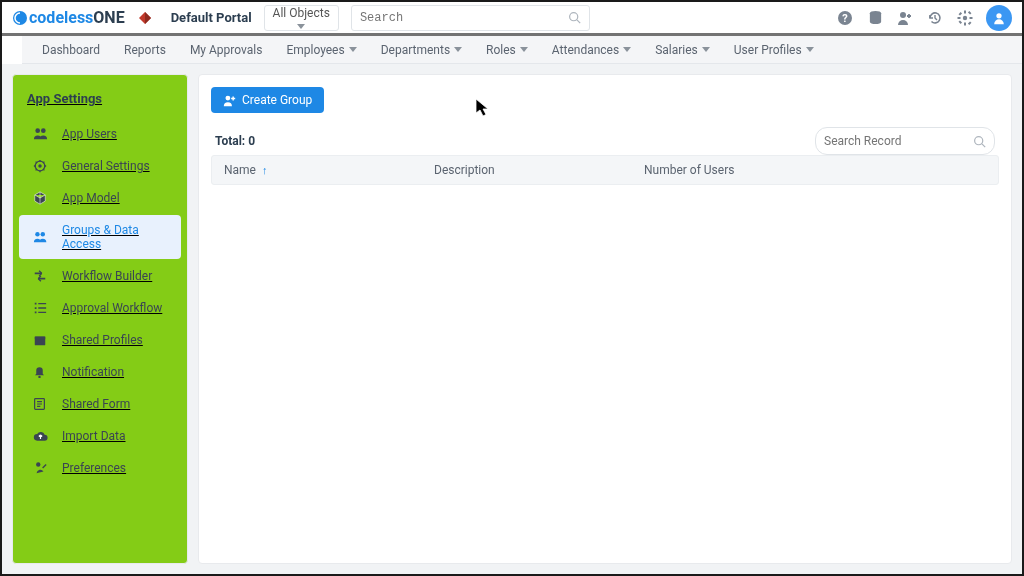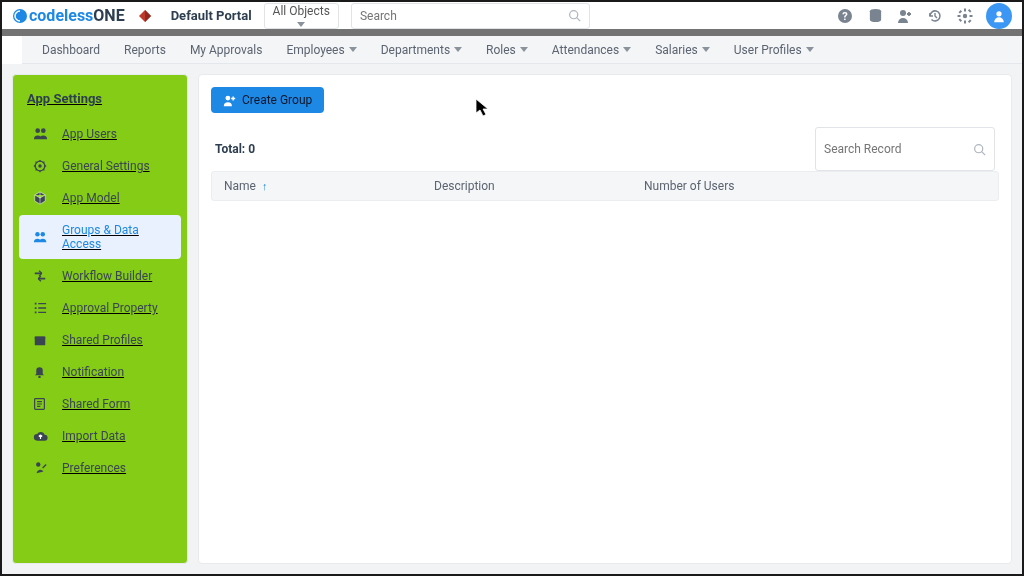--- a/index.html
+++ b/index.html
@@ -1,29 +1,29 @@
 <!DOCTYPE html>
 <html><head>
 <meta charset="utf-8">
 <style>
   * { box-sizing: border-box; margin: 0; padding: 0; font-family: -apple-system, BlinkMacSystemFont, "Segoe UI", Roboto, Helvetica, Arial, sans-serif; }
   body { width: 1024px; height: 576px; background: #fff; overflow: hidden; border: 2px solid #1a1a1a; }
 
   
-  .topbar { height: 34px; display: flex; align-items: center; padding: 0 10px; gap: 12px; border-bottom: 7px solid #737373; }
+  .topbar { height: 34px; display: flex; align-items: center; padding: 0 10px; gap: 12px; border-bottom: 3px solid #737373; }
   .logo { display: flex; align-items: center; font-weight: 700; font-size: 16px; }
   .logo .icon-circle { width: 16px; height: 16px; display:inline-flex; align-items:center; justify-content:center; margin-right:1px; }
   .logo .c1b { color:#1e88e5; }
   .logo .c2 { color: #2c3e50; }
   .portal-wrap { display:flex; align-items:center; gap:18px; }
   .portal-icon { color:#c0392b; }
   .portal-name { font-weight:700; color:#2c3e50; font-size:13px; }
   .object-dd { display:flex; align-items:center; border:1px solid #e0e4e8; border-radius:3px; height:26px; padding:0 8px; font-size:12px; color:#555; gap:4px;flex-direction:column; }
   .search-box { flex:1; max-width:290px; height:26px; border:1px solid #e0e4e8; border-radius:3px; display:flex; align-items:center; padding:0 8px; }
-  .search-box input { border:none; outline:none; width:100%; font-size:12px; color:#555; background:transparent; }
+  .search-box input { border:none; outline:none; width:100%; font-size:12px; color:#555; background:transparent;font-family:Liberation Mono, monospace; }
   .search-box .si { color:#aeb5bd; }
   .topbar-spacer { flex:1; }
   .top-icons { display:flex; align-items:center; gap:12px; color:#7a8491; }
   .top-icons .ti { width:18px; height:18px; display:flex; align-items:center; justify-content:center; cursor:pointer; }
   .avatar { width:26px; height:26px; border-radius:50%; background:#3b97f3; display:flex; align-items:center; justify-content:center; color:#fff; }
 
   
   .navbar { height: 28px; background:#f4f5f7; border-bottom:1px solid #e4e7eb; display:flex; align-items:center; padding:0 20px; gap:24px;margin-left:20px; }
   .nav-item { font-size:12px; color:#5b6470; display:flex; align-items:center; gap:4px; cursor:pointer; }
   .caret { border-left:4px solid transparent; border-right:4px solid transparent; border-top:5px solid #8a929b; width:0; height:0; }
@@ -31,26 +31,26 @@
   
   .main { display:flex; height: calc(100% - 62px); background:#f1f3f5; padding:10px; gap:10px; }
   .sidebar { width:176px; background:#84cc16; border:1px solid #e8eaed; border-radius:4px; padding:10px 0;text-decoration:underline; }
   .sidebar h3 { font-size:13px; font-weight:700; color:#2c3e50; padding:6px 14px 12px; }
   .side-item { display:flex; align-items:center; gap:13px; padding:8px 14px; font-size:12px; color:#3a4552; cursor:pointer; border-radius:4px; margin:0 6px 2px; }
   .side-item .sicon { width:16px; text-align:center; color:#3a4552; flex-shrink:0; }
   .side-item.active { background:#e8f1fd; color:#1e88e5; }
   .side-item.active .sicon { color:#1e88e5; }
 
   .content { flex:1; background:#fff; border:1px solid #e8eaed; border-radius:4px; padding:12px; position:relative; }
-  .create-btn { background:#1e88e5; color:#0f172a; border:none; border-radius:4px; padding:6px 12px; font-size:12px; display:inline-flex; align-items:center; gap:6px; cursor:pointer;text-align:right; }
+  .create-btn { background:#1e88e5; color:#ffffff; border:none; border-radius:4px; padding:6px 12px; font-size:12px; display:inline-flex; align-items:center; gap:6px; cursor:pointer;text-align:right; }
   .cursor-img { position:absolute; left:276px; top:23px; pointer-events:none; }
 
   .list-head-row { display:flex; align-items:center; justify-content:space-between; margin-top:14px; padding:0 4px; }
   .total-label { font-weight:700; font-size:12px; color:#2c3e50; }
-  .record-search { width:180px; height:44px; border:1px solid #e0e4e8; border-radius:3px; display:flex; align-items:center; padding:0 8px; }
+  .record-search { width:180px; height:28px; border:1px solid #e0e4e8; border-radius:12px; display:flex; align-items:center; padding:0 8px; }
   .record-search input { border:none; outline:none; width:100%; font-size:12px; background:transparent; }
   .record-search .si { color:#aeb5bd; }
 
   .table-head { display:flex; background:#f4f6f8; border:1px solid #ebeef1; border-radius:3px; margin-top:0; height:30px; align-items:center; font-size:12px; color:#5b6470; }
   .th { padding:0 12px; display:flex; align-items:center; gap:6px; }
   .th1 { flex:0 0 210px; }
   .th2 { flex:0 0 210px; }
   .th3 { flex:0 0 210px; }
   .th4 { flex:1; }
   .sort-arrow { color:#1e88e5; font-size:11px; font-weight:700; }
@@ -233,21 +233,21 @@
           </span>
           <span>Workflow Builder</span>
         </div>
         <div class="side-item">
           <span class="sicon">
             <svg width="14" height="14" viewBox="0 0 16 16">
               <path d="M2 3H4M2 8H4M2 13H4" stroke="currentColor" stroke-width="2"></path>
               <path d="M6 3H15M6 8H15M6 13H15" stroke="currentColor" stroke-width="1.6"></path>
             </svg>
           </span>
-          <span>Approval Property</span>
+          <span>Approval Workflow</span>
         </div>
         <div class="side-item">
           <span class="sicon">
             <svg width="14" height="14" viewBox="0 0 16 16">
               <rect x="2" y="4" width="12" height="10" rx="1" fill="currentColor"></rect>
               <rect x="2" y="4" width="12" height="3" fill="currentColor" opacity="0.7"></rect>
             </svg>
           </span>
           <span>Shared Profiles</span>
         </div>

